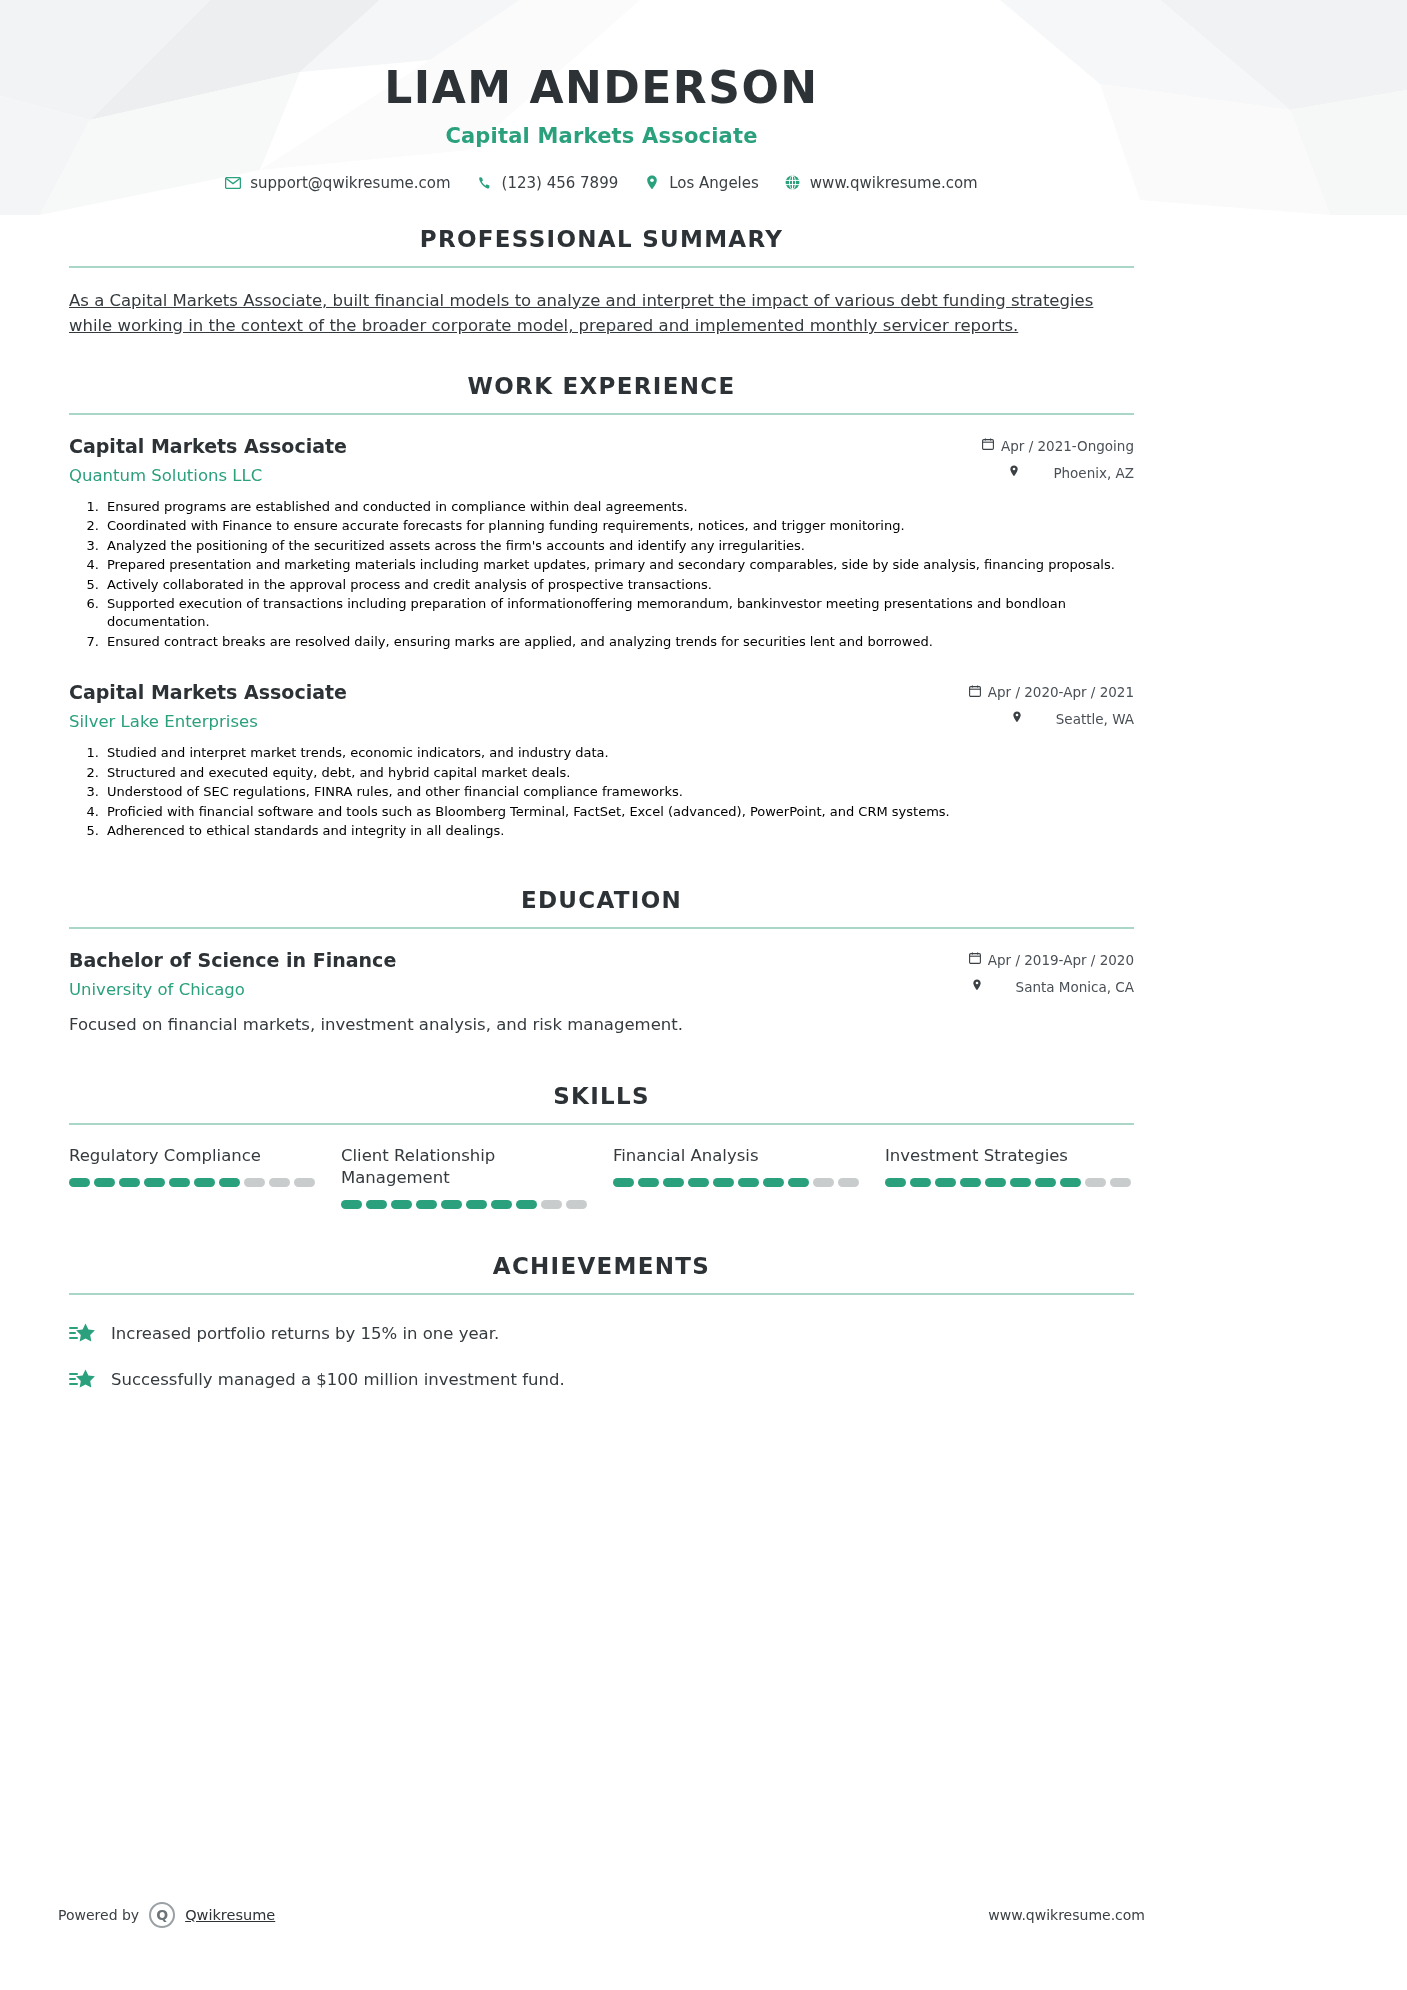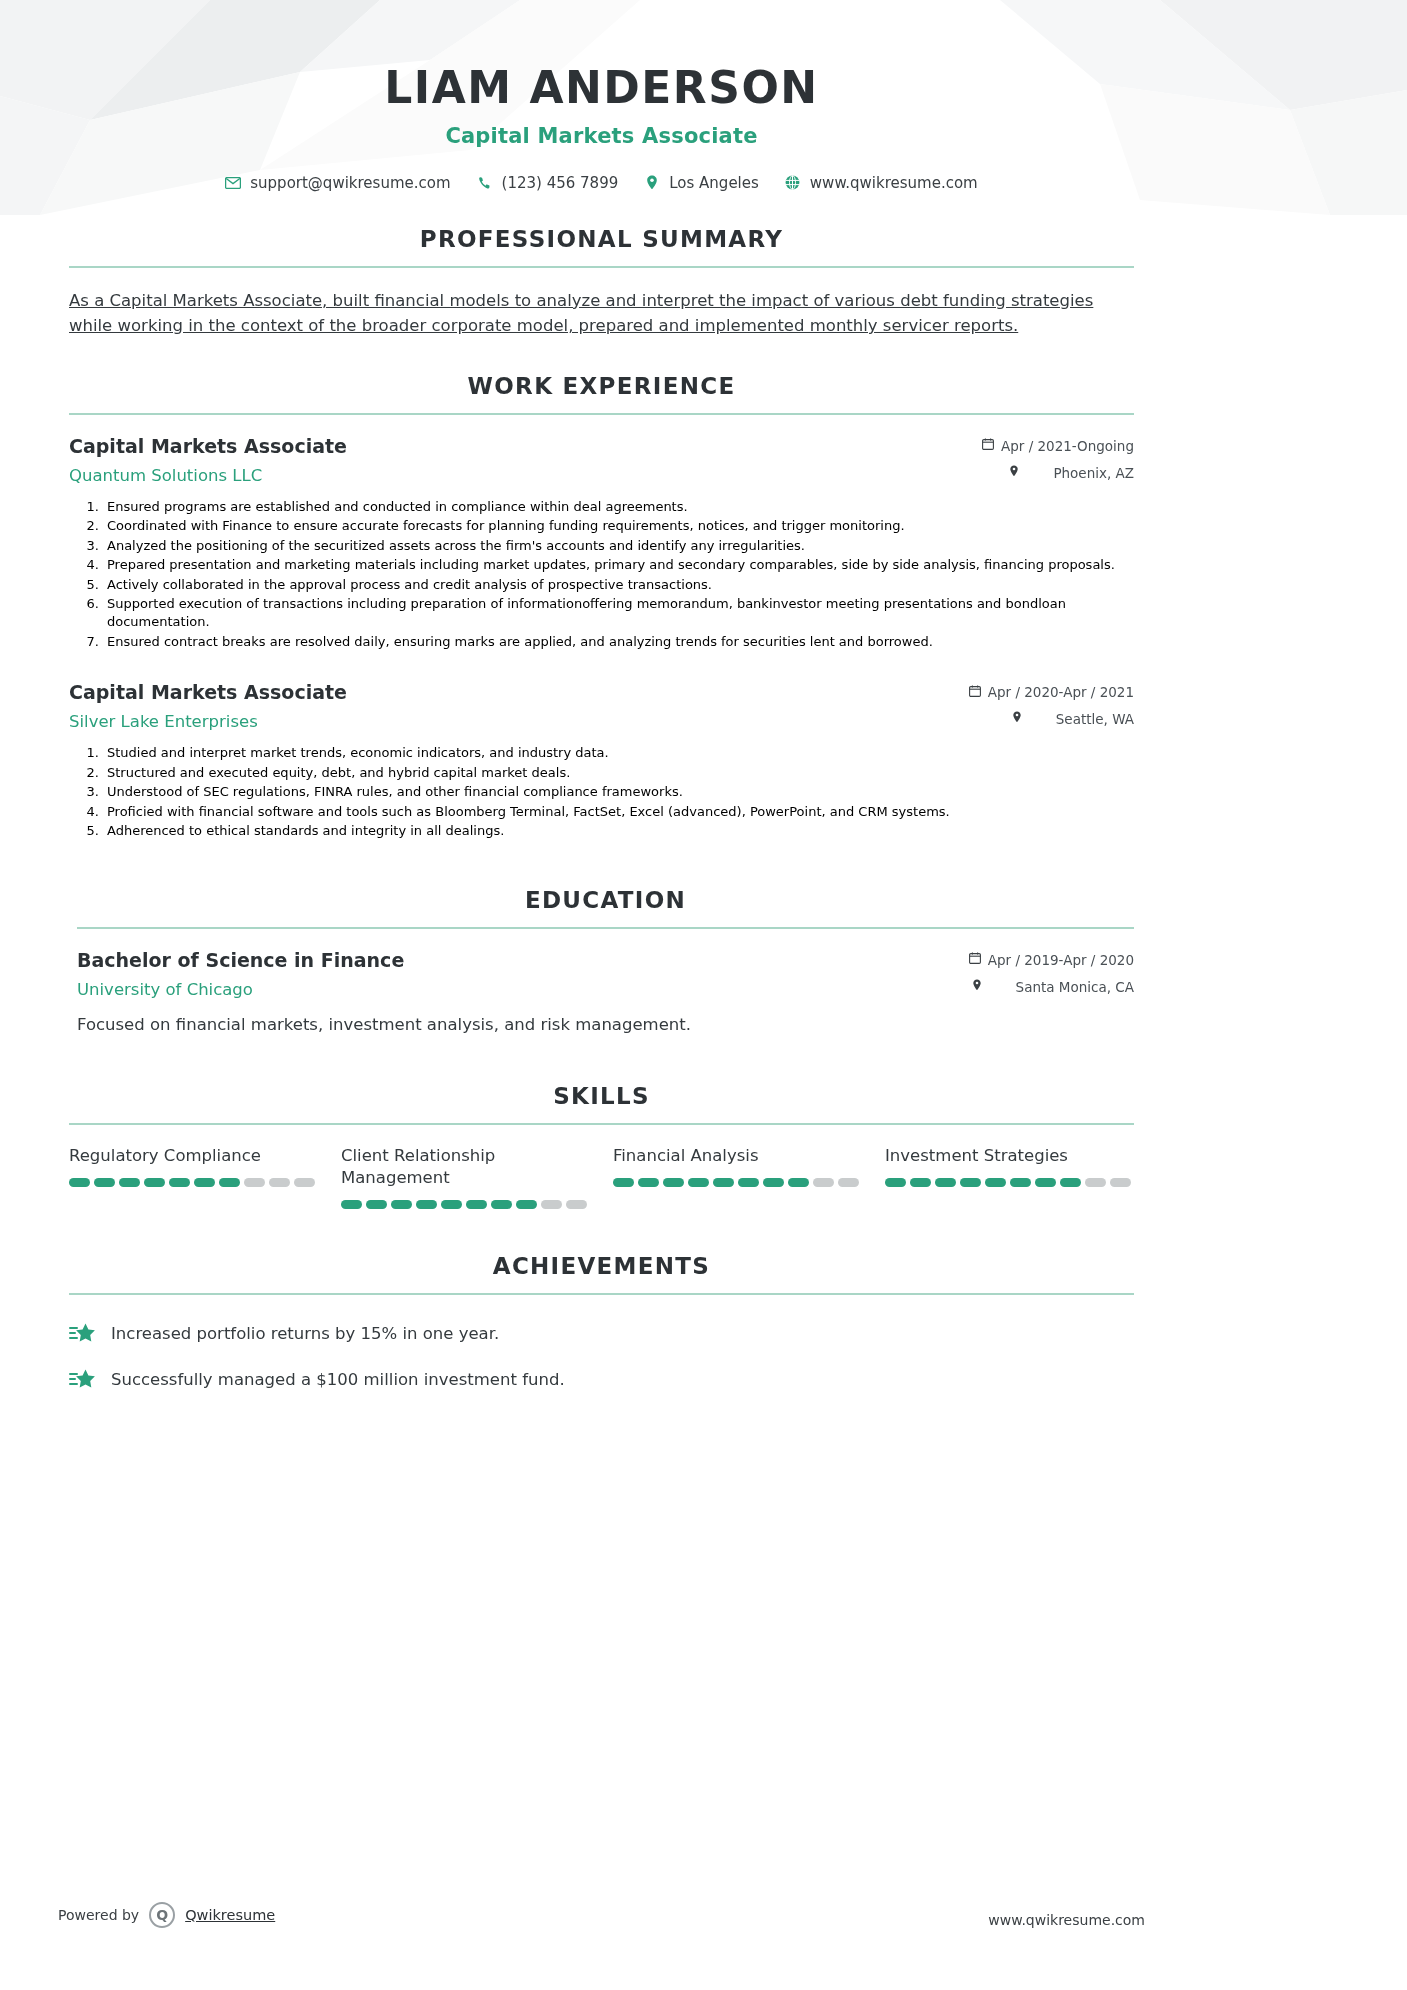--- a/index.html
+++ b/index.html
@@ -219,21 +219,21 @@
   }
 
   
   .footer {
     position: absolute;
     left: 58px;
     right: 58px;
     bottom: 62px;
     display: flex;
     justify-content: space-between;
-    align-items: flex-end;
+    align-items: center;
     font-size: 14px;
     color: #3b4044;
     z-index: 3;
     gap: 39px;
   }
   .footer-left {
     display: flex;
     align-items: center;
     gap: 10px;
   }
@@ -413,21 +413,21 @@
             <li>Structured and executed equity, debt, and hybrid capital market deals.</li>
             <li>Understood of SEC regulations, FINRA rules, and other financial compliance frameworks.</li>
             <li>Proficied with financial software and tools such as Bloomberg Terminal, FactSet, Excel (advanced), PowerPoint, and CRM systems.</li>
             <li>Adherenced to ethical standards and integrity in all dealings.</li>
           </ol>
         </div>
 
       </div>
     </div>
 
-    <div class="section" style="margin-top:46px;margin-left:8px;">
+    <div class="section" style="margin-top:46px;">
       <div class="section-title">EDUCATION</div>
       <div class="section-rule"></div>
       <div class="section-body">
         <div class="job" style="margin-bottom:0;">
           <div class="job-head">
             <div class="job-left">
               <div class="job-role">Bachelor of Science in Finance</div>
               <div class="job-company">University of Chicago</div>
             </div>
             <div class="job-right">

